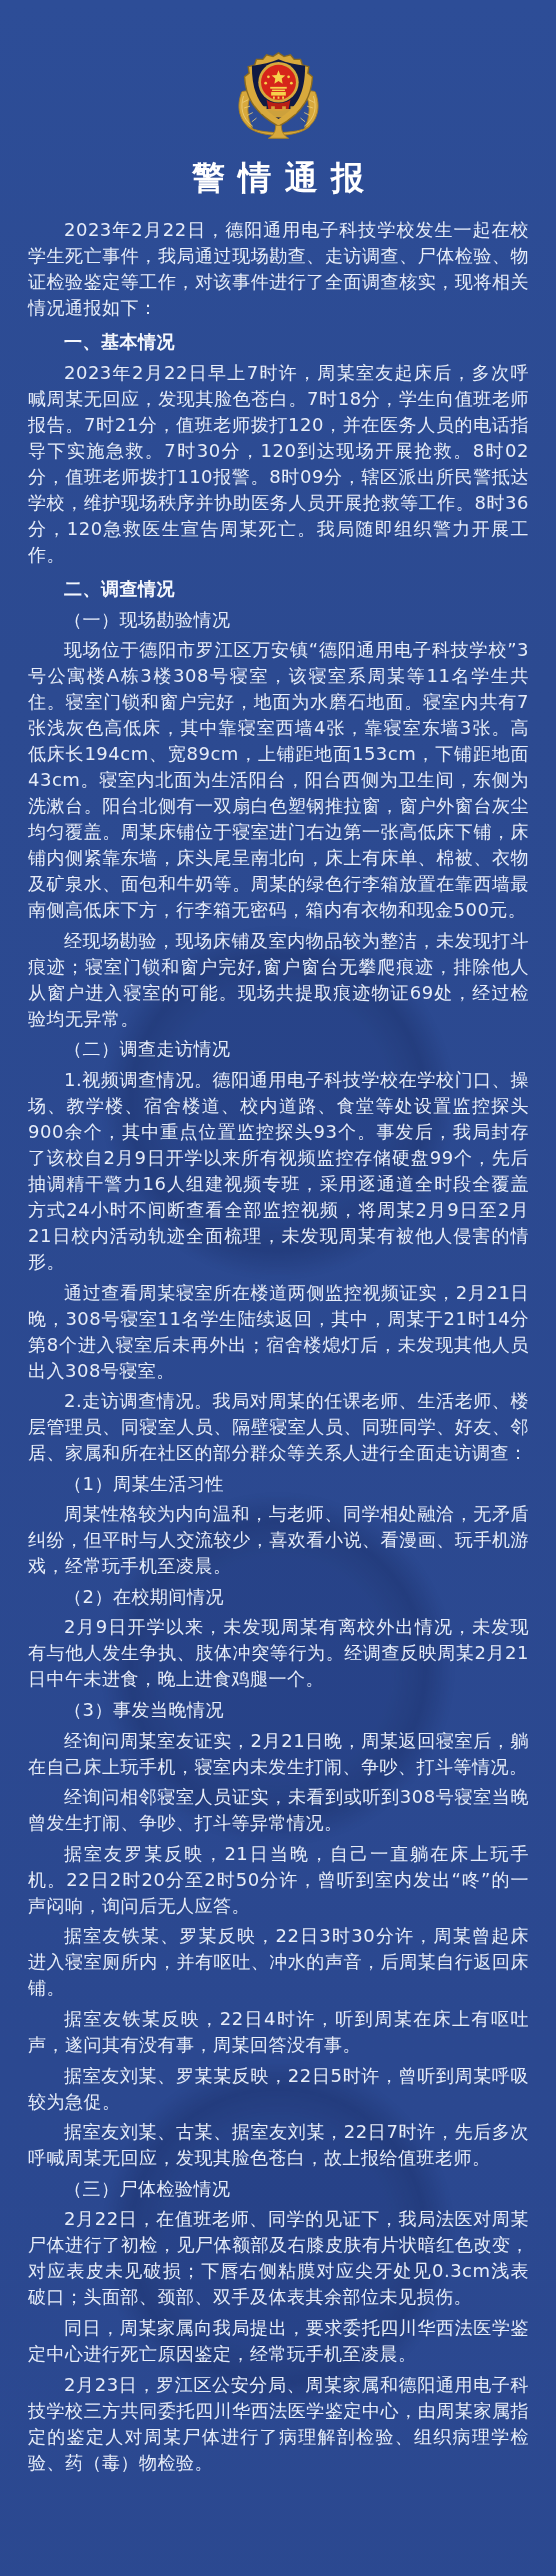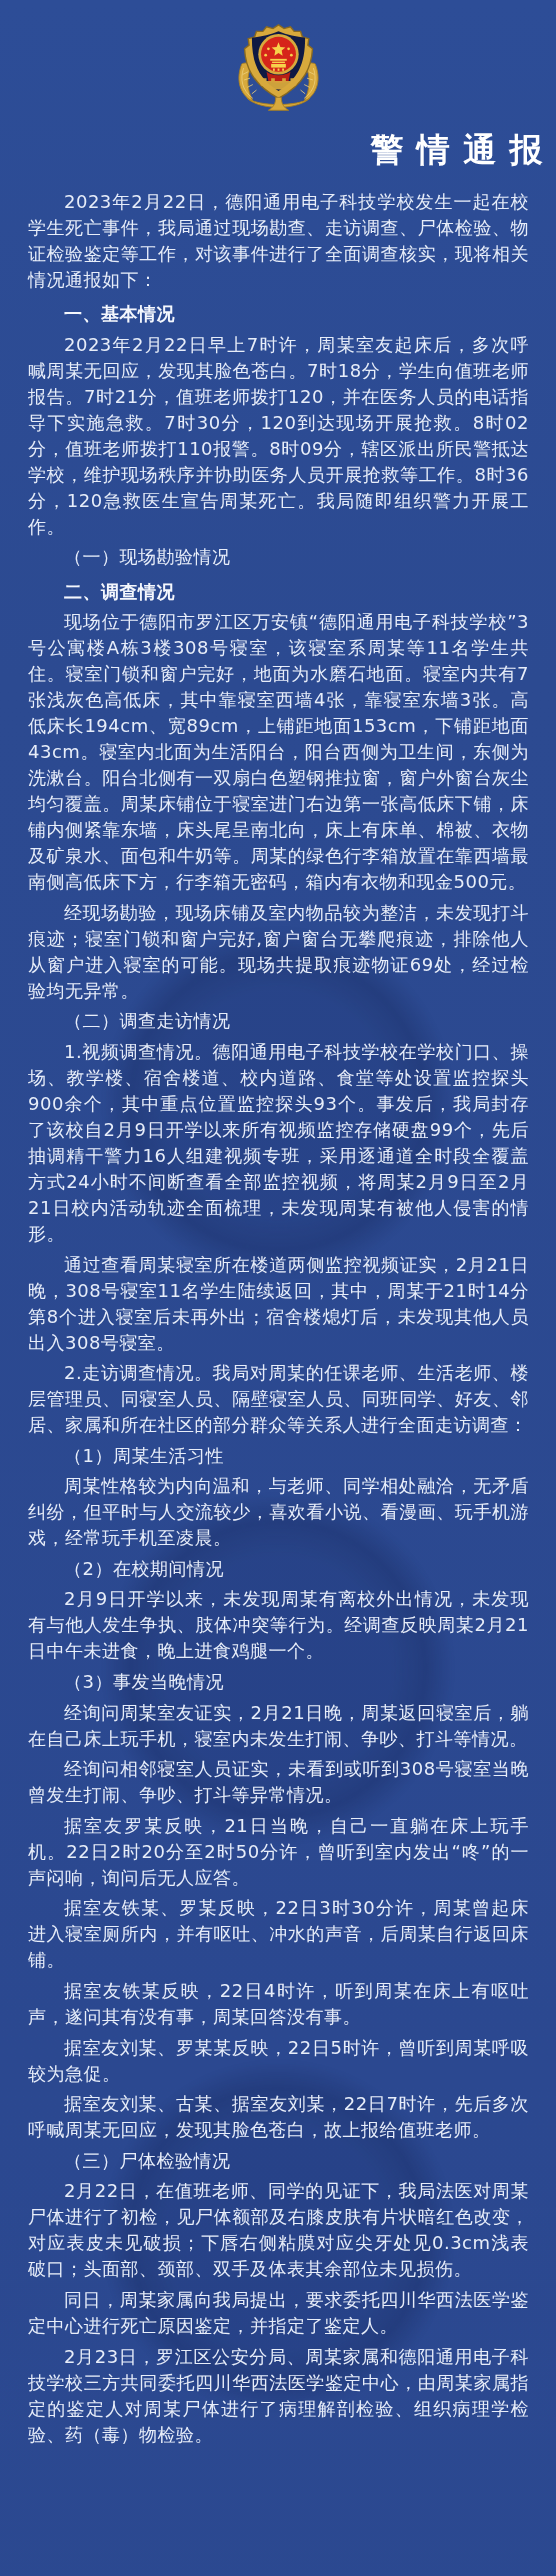--- a/index.html
+++ b/index.html
@@ -20,22 +20,22 @@
   .wm{
     position:absolute;left:50%;transform:translateX(-50%);
     width:402px;height:402px;border-radius:50%;
     background:radial-gradient(circle,rgba(9,20,62,0.10) 0 40%,rgba(9,20,62,0.22) 52%,rgba(9,20,62,0.0) 62%);
     filter:blur(1.5px);
     z-index:0;
   }
   .wm1{top:902px;} .wm2{top:1468px;} .wm3{top:2035px;}
   .header{
     position:relative;z-index:1;
-    padding-top:20px;
-    text-align:right;
+    padding-top:48px;
+    text-align:center;
   }
   .badge{display:block;margin:0 auto;width:101px;height:97px;}
   .title{
     margin-top:14.4px;
     color:#ffffff;
     font-size:33px;
     font-weight:bold;
     letter-spacing:13.4px;
     text-indent:13.4px;
     line-height:37px;
@@ -120,40 +120,40 @@
       <path d="M104 168 C104 182 98 190 88 196 h44 C122 190 116 182 116 168 Z" fill="#d8a93c" stroke="#a97f22" stroke-width="2"></path>
     </svg>
 
     <div class="title">警情通报</div>
   </div>
 
   <div class="doc">
       <div class="block p">2023年2月22日，德阳通用电子科技学校发生一起在校学生死亡事件，我局通过现场勘查、走访调查、尸体检验、物证检验鉴定等工作，对该事件进行了全面调查核实，现将相关情况通报如下：</div>
       <div class="block h1">一、基本情况</div>
       <div class="block p">2023年2月22日早上7时许，周某室友起床后，多次呼喊周某无回应，发现其脸色苍白。7时18分，学生向值班老师报告。7时21分，值班老师拨打120，并在医务人员的电话指导下实施急救。7时30分，120到达现场开展抢救。8时02分，值班老师拨打110报警。8时09分，辖区派出所民警抵达学校，维护现场秩序并协助医务人员开展抢救等工作。8时36分，120急救医生宣告周某死亡。我局随即组织警力开展工作。</div>
+      <div class="block h1">二、调查情况</div>
       <div class="block h2">（一）现场勘验情况</div>
-      <div class="block h1">二、调查情况</div>
       <div class="block p">现场位于德阳市罗江区万安镇“德阳通用电子科技学校”3号公寓楼A栋3楼308号寝室，该寝室系周某等11名学生共住。寝室门锁和窗户完好，地面为水磨石地面。寝室内共有7张浅灰色高低床，其中靠寝室西墙4张，靠寝室东墙3张。高低床长194cm、宽89cm，上铺距地面153cm，下铺距地面43cm。寝室内北面为生活阳台，阳台西侧为卫生间，东侧为洗漱台。阳台北侧有一双扇白色塑钢推拉窗，窗户外窗台灰尘均匀覆盖。周某床铺位于寝室进门右边第一张高低床下铺，床铺内侧紧靠东墙，床头尾呈南北向，床上有床单、棉被、衣物及矿泉水、面包和牛奶等。周某的绿色行李箱放置在靠西墙最南侧高低床下方，行李箱无密码，箱内有衣物和现金500元。</div>
       <div class="block p">经现场勘验，现场床铺及室内物品较为整洁，未发现打斗痕迹；寝室门锁和窗户完好,窗户窗台无攀爬痕迹，排除他人从窗户进入寝室的可能。现场共提取痕迹物证69处，经过检验均无异常。</div>
       <div class="block h2">（二）调查走访情况</div>
       <div class="block p">1.视频调查情况。德阳通用电子科技学校在学校门口、操场、教学楼、宿舍楼道、校内道路、食堂等处设置监控探头900余个，其中重点位置监控探头93个。事发后，我局封存了该校自2月9日开学以来所有视频监控存储硬盘99个，先后抽调精干警力16人组建视频专班，采用逐通道全时段全覆盖方式24小时不间断查看全部监控视频，将周某2月9日至2月21日校内活动轨迹全面梳理，未发现周某有被他人侵害的情形。</div>
       <div class="block p">通过查看周某寝室所在楼道两侧监控视频证实，2月21日晚，308号寝室11名学生陆续返回，其中，周某于21时14分第8个进入寝室后未再外出；宿舍楼熄灯后，未发现其他人员出入308号寝室。</div>
       <div class="block p">2.走访调查情况。我局对周某的任课老师、生活老师、楼层管理员、同寝室人员、隔壁寝室人员、同班同学、好友、邻居、家属和所在社区的部分群众等关系人进行全面走访调查：</div>
       <div class="block h2">（1）周某生活习性</div>
       <div class="block p">周某性格较为内向温和，与老师、同学相处融洽，无矛盾纠纷，但平时与人交流较少，喜欢看小说、看漫画、玩手机游戏，经常玩手机至凌晨。</div>
       <div class="block h2">（2）在校期间情况</div>
       <div class="block p">2月9日开学以来，未发现周某有离校外出情况，未发现有与他人发生争执、肢体冲突等行为。经调查反映周某2月21日中午未进食，晚上进食鸡腿一个。</div>
       <div class="block h2">（3）事发当晚情况</div>
       <div class="block p">经询问周某室友证实，2月21日晚，周某返回寝室后，躺在自己床上玩手机，寝室内未发生打闹、争吵、打斗等情况。</div>
       <div class="block p">经询问相邻寝室人员证实，未看到或听到308号寝室当晚曾发生打闹、争吵、打斗等异常情况。</div>
       <div class="block p">据室友罗某反映，21日当晚，自己一直躺在床上玩手机。22日2时20分至2时50分许，曾听到室内发出“咚”的一声闷响，询问后无人应答。</div>
       <div class="block p">据室友铁某、罗某反映，22日3时30分许，周某曾起床进入寝室厕所内，并有呕吐、冲水的声音，后周某自行返回床铺。</div>
       <div class="block p">据室友铁某反映，22日4时许，听到周某在床上有呕吐声，遂问其有没有事，周某回答没有事。</div>
       <div class="block p">据室友刘某、罗某某反映，22日5时许，曾听到周某呼吸较为急促。</div>
       <div class="block p">据室友刘某、古某、据室友刘某，22日7时许，先后多次呼喊周某无回应，发现其脸色苍白，故上报给值班老师。</div>
       <div class="block h2">（三）尸体检验情况</div>
       <div class="block p">2月22日，在值班老师、同学的见证下，我局法医对周某尸体进行了初检，见尸体额部及右膝皮肤有片状暗红色改变，对应表皮未见破损；下唇右侧粘膜对应尖牙处见0.3cm浅表破口；头面部、颈部、双手及体表其余部位未见损伤。</div>
-      <div class="block p">同日，周某家属向我局提出，要求委托四川华西法医学鉴定中心进行死亡原因鉴定，并指定了鉴定人。</div>
+      <div class="block p">同日，周某家属向我局提出，要求委托四川华西法医学鉴定中心进行死亡原因鉴定，经常玩手机至凌晨。</div>
       <div class="block p">2月23日，罗江区公安分局、周某家属和德阳通用电子科技学校三方共同委托四川华西法医学鉴定中心，由周某家属指定的鉴定人对周某尸体进行了病理解剖检验、组织病理学检验、药（毒）物检验。</div>
     </div>
 
 </div>
 
 
 </body></html>

